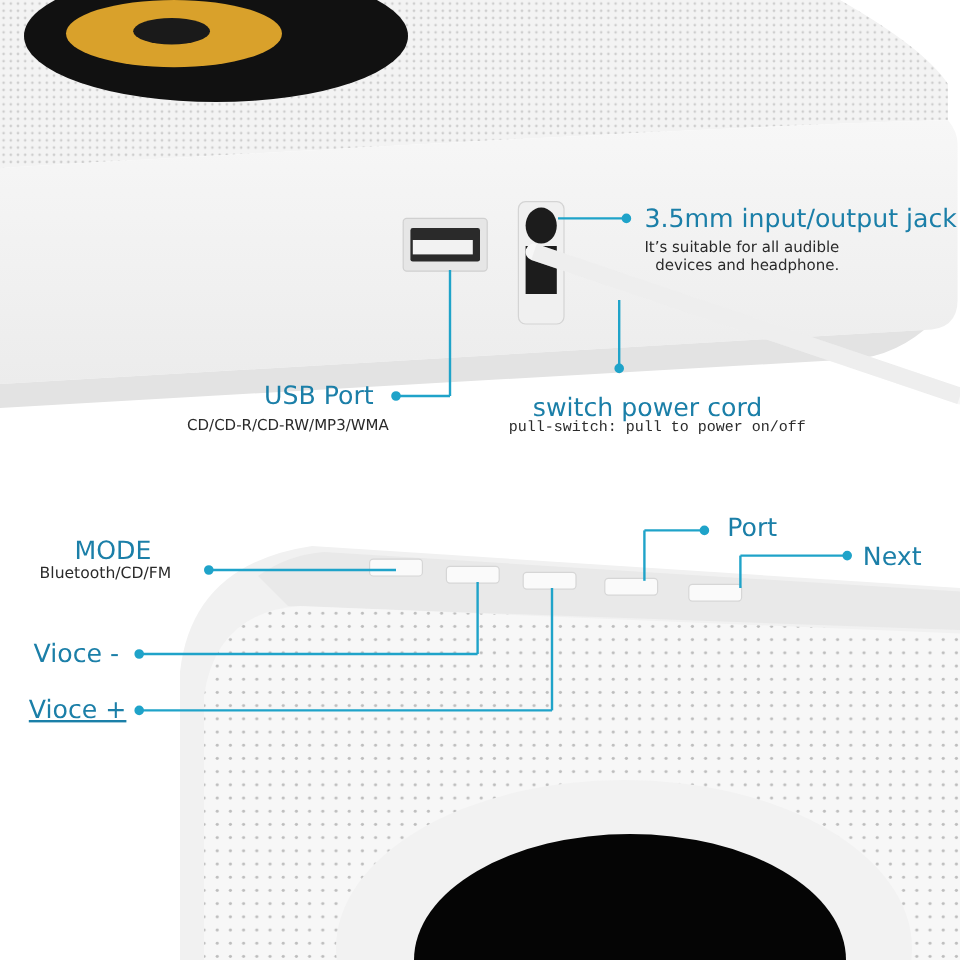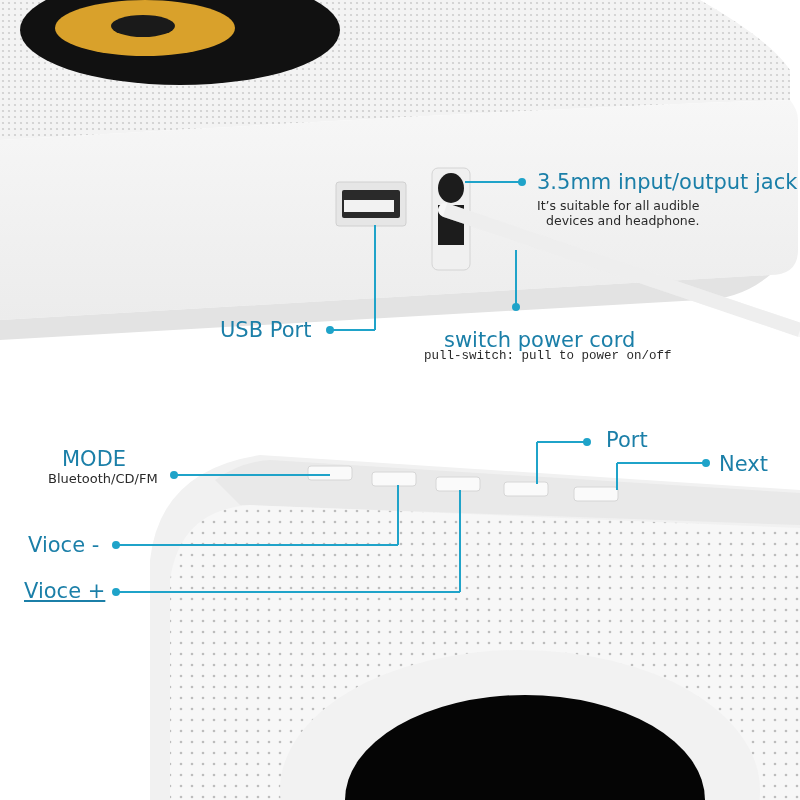--- a/index.html
+++ b/index.html
@@ -57,20 +57,21 @@
   </svg>
 
   <div class="abs title" style="left:537px; top:170px; font-size:21px;">3.5mm input/output jack</div>
   <div class="abs desc" style="left:537px; top:198px;text-align:right;">
     <div>It’s suitable for all audible</div>
     <div>devices and headphone.</div>
   </div>
 
   <div class="abs title" style="left:220px; top:318px; font-size:21px;">USB Port</div>
   <div class="abs desc" style="left:104px; top:346px; text-align:right; width:220px;">
+    <div>CD/CD-R/CD-RW/MP3/WMA</div>
   </div>
 
   <div class="abs title" style="left:444px; top:328px; font-size:21px;">switch power cord</div>
   <div class="abs desc" style="left:424px; top:349px;font-family:Liberation Mono, monospace;">
     <div>pull-switch: pull to power on/off</div>
   </div>
 </div>
 
 <div>
   <svg width="800" height="800" viewBox="0 0 800 800" style="top:0;">
@@ -116,20 +117,20 @@
     </g>
   </svg>
 
   <div class="abs" style="left:308px; top:466px; width:44px; height:14px;"></div>
   <div class="abs" style="left:372px; top:472px; width:44px; height:14px;"></div>
   <div class="abs" style="left:436px; top:477px; width:44px; height:14px;"></div>
   <div class="abs" style="left:504px; top:482px; width:44px; height:14px;"></div>
   <div class="abs" style="left:574px; top:487px; width:44px; height:14px;"></div>
 
   <div class="abs title" style="left:62px; top:447px; font-size:21px;">MODE</div>
-  <div class="abs desc" style="left:33px; top:471px; font-size:13px;margin-left:15px;">Bluetooth/CD/FM</div>
+  <div class="abs desc" style="left:33px; top:471px; font-size:13px;">Bluetooth/CD/FM</div>
 
   <div class="abs title" style="left:28px; top:533px; font-size:21px;">Vioce -</div>
   <div class="abs title" style="left:24px; top:579px; font-size:21px;text-decoration:underline;">Vioce +</div>
 
   <div class="abs title" style="left:606px; top:428px; font-size:21px;">Port</div>
   <div class="abs title" style="left:719px; top:452px; font-size:21px;">Next</div>
 </div>
 
 </body></html>

